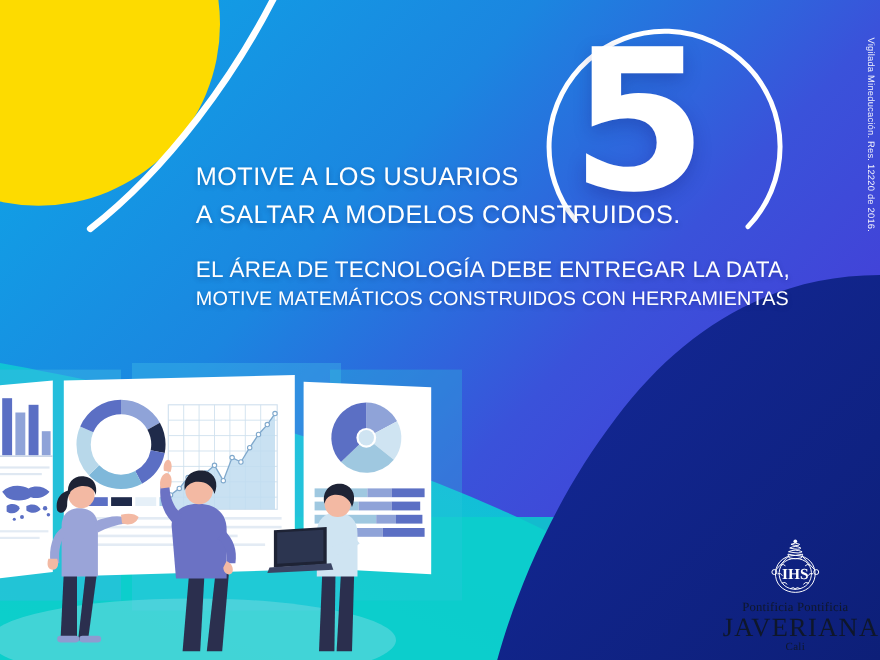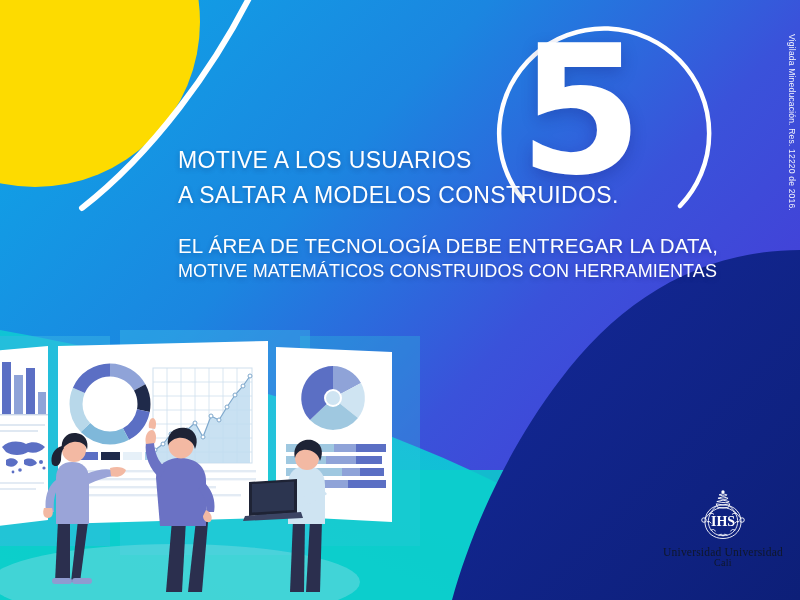--- a/index.html
+++ b/index.html
@@ -319,17 +319,18 @@
             <circle cx="84" cy="59" r="4"></circle>
 
           <path d="M50,32 C28,32 16,48 18,66 C20,82 34,92 50,92 C66,92 80,82 82,66 C84,48 72,32 50,32 Z"></path>
           <path d="M50,37 C32,37 22,50 24,65 C26,79 37,87 50,87 C63,87 74,79 76,65 C78,50 68,37 50,37 Z"></path>
 
           <path d="M26,48 q5,-3 8,1 M74,48 q-5,-3 -8,1 M21,62 q6,-2 8,3 M79,62 q-6,-2 -8,3 M28,77 q6,-3 9,2 M72,77 q-6,-3 -9,2 M42,86 q5,-4 9,1 M58,86 q-5,-4 -9,1"></path>
         </g>
         <text x="50" y="70" text-anchor="middle" font-family="Liberation Serif, serif" font-size="25" font-weight="bold" fill="#ffffff">IHS</text>
       </svg>
     </div>
-    <div class="l1">Universidad Universidad</div>
+    <div class="l1">Pontificia Pontificia</div>
+    <div class="l2">JAVERIANA</div>
     <div class="l3">Cali</div>
   </div>
 
 </div>
 
 </body></html>

